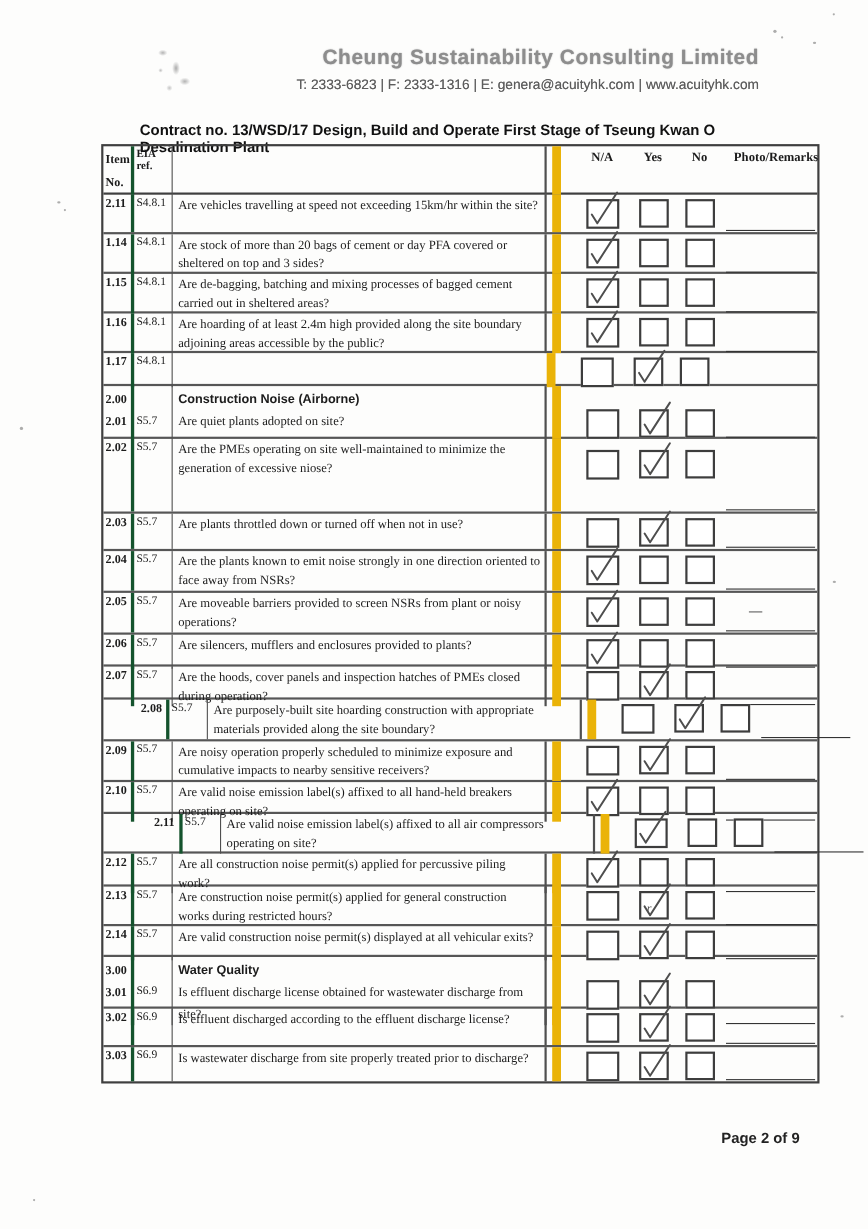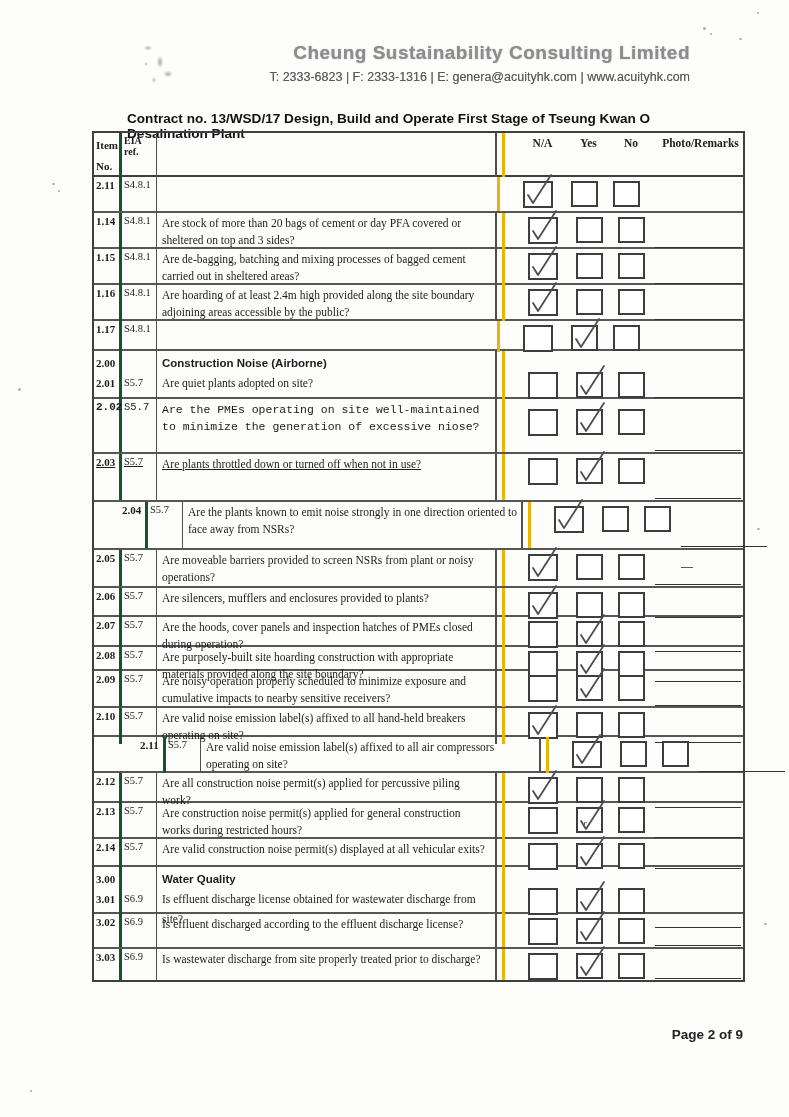--- a/index.html
+++ b/index.html
@@ -43,21 +43,21 @@
   }
   .trow{
     display:grid;grid-template-columns:28px 35px 340px 5px 239px;
     border-bottom:2px solid #565656;box-sizing:border-box;position:relative;
   }
   .trow:last-child{border-bottom:none;}
   .c-item{border-right:3px solid #14532d;padding:2px 1px 0 2px;font-size:11px;font-weight:600;box-sizing:border-box;}
   .c-eia{border-right:1px solid #4f4f4f;padding:2px 1px 0 2px;font-size:10.5px;box-sizing:border-box;}
   .c-q{border-right:2px solid #4f4f4f;padding:2px 4px 0 5px;font-size:11.5px;line-height:17px;box-sizing:border-box;}
   .c-gap{}
-  .c-check{border-left:3px solid #eab308;position:relative;display:flex;align-items:flex-start;padding-left:23px;box-sizing:border-box;}
+  .c-check{border-left:8px solid #eab308;position:relative;display:flex;align-items:flex-start;padding-left:23px;box-sizing:border-box;}
   .sec-line{font-family:"Liberation Sans",sans-serif;font-weight:bold;font-size:11.5px;line-height:20px;}
   .q-line{line-height:17px;}
   .item-line{line-height:20px;}
   .eia-pad{line-height:20px;}
 
   
   .hrow{height:44px;border-bottom:2px solid #3f3f3f;}
   .hrow .c-item,.hrow .c-eia,.hrow .c-q{font-weight:bold;}
   .hrow .c-item div{line-height:21px;font-size:11px;}
   .hrow .c-eia{font-size:10px;}
@@ -72,21 +72,21 @@
   .cb.b1{width:30px;height:27px;margin-right:18px;}
   .cb.b2{margin-right:15px;}
   .cb .tick{position:absolute;left:-3px;top:-15px;overflow:visible;}
   .cb .tick path{stroke:#4e4e4e;stroke-width:1.8;fill:none;stroke-linecap:round;stroke-linejoin:round;}
   .boxnote{position:absolute;left:5px;top:8px;font-size:11px;color:#555;font-family:"Liberation Serif",serif;font-style:italic;}
   .rline{align-self:flex-end;margin-left:10px;width:86px;height:0;border-bottom:1.5px solid #333;margin-bottom:1px;}
   .dashmark{position:absolute;right:48px;top:9px;font-size:12px;color:#444;font-weight:bold;}
 
   
   .page-footer{
-    position:absolute;top:1027px;right:46px;
+    position:absolute;top:1027px;right:62px;
     font-family:"Liberation Sans",sans-serif;font-size:13.5px;font-weight:bold;color:#222;
   }
 
   
   .speck{position:absolute;background:#8a8a8a;border-radius:50%;opacity:.7;}
 </style>
 </head>
 <body>
 
 <div class="page">
@@ -113,20 +113,21 @@
         <span class="hlabel hl-na">N/A</span>
         <span class="hlabel hl-yes">Yes</span>
         <span class="hlabel hl-no">No</span>
         <span class="hlabel hl-rem">Photo/Remarks</span>
       </div>
     </div>
     <div id="rows">
         <div class="trow" style="height: 36px;">
           <div class="c-item">2.11</div>
           <div class="c-eia">S4.8.1</div>
+          <div class="c-q"><span class="q-line">Are vehicles travelling at speed not exceeding 15km/hr within the site?</span></div>
           <div class="c-gap"></div>
           <div class="c-check" style="padding-top:4px">
             <span class="cb b1">
               <svg class="tick" width="36" height="42" viewBox="0 0 36 42">
                 <path d="M6 27 L11 35 L29 7"></path>
               </svg>
             </span>
             <span class="cb b2"></span>
             <span class="cb"></span>
             <span class="rline"></span>
@@ -213,53 +214,53 @@
             <span class="cb b1"></span>
             <span class="cb b2">
               <svg class="tick" width="36" height="42" viewBox="0 0 36 42">
                 <path d="M6 27 L11 35 L29 7"></path>
               </svg>
             </span>
             <span class="cb"></span>
             <span class="rline"></span>
           </div>
         </div>
-        <div class="trow" style="height: 55px; font-family: Liberation Mono, monospace;">
+        <div class="trow" style="height: 68px;">
           <div class="c-item">2.02</div>
           <div class="c-eia">S5.7</div>
           <div class="c-q"><span class="q-line">Are the PMEs operating on site well-maintained to minimize the generation of excessive niose?</span></div>
           <div class="c-gap"></div>
           <div class="c-check" style="padding-top:10px">
             <span class="cb b1"></span>
             <span class="cb b2">
               <svg class="tick" width="36" height="42" viewBox="0 0 36 42">
                 <path d="M6 27 L11 35 L29 7"></path>
               </svg>
             </span>
             <span class="cb"></span>
             <span class="rline"></span>
           </div>
         </div>
-        <div class="trow" style="height: 48px; text-decoration: underline;">
+        <div class="trow" style="height: 34px;">
           <div class="c-item">2.03</div>
           <div class="c-eia">S5.7</div>
           <div class="c-q"><span class="q-line">Are plants throttled down or turned off when not in use?</span></div>
           <div class="c-gap"></div>
           <div class="c-check" style="padding-top:4px">
             <span class="cb b1"></span>
             <span class="cb b2">
               <svg class="tick" width="36" height="42" viewBox="0 0 36 42">
                 <path d="M6 27 L11 35 L29 7"></path>
               </svg>
             </span>
             <span class="cb"></span>
             <span class="rline"></span>
           </div>
         </div>
-        <div class="trow" style="height: 48px; padding-left: 26px;">
+        <div class="trow" style="height: 38px;">
           <div class="c-item">2.04</div>
           <div class="c-eia">S5.7</div>
           <div class="c-q"><span class="q-line">Are the plants known to emit noise strongly in one direction oriented to face away from NSRs?</span></div>
           <div class="c-gap"></div>
           <div class="c-check" style="padding-top:4px">
             <span class="cb b1">
               <svg class="tick" width="36" height="42" viewBox="0 0 36 42">
                 <path d="M6 27 L11 35 L29 7"></path>
               </svg>
             </span>
@@ -310,21 +311,21 @@
             <span class="cb b1"></span>
             <span class="cb b2">
               <svg class="tick" width="36" height="42" viewBox="0 0 36 42">
                 <path d="M6 27 L11 35 L29 7"></path>
               </svg>
             </span>
             <span class="cb"></span>
             <span class="rline"></span>
           </div>
         </div>
-        <div class="trow" style="height: 24px;">
+        <div class="trow" style="height: 38px; padding-left: 32px;">
           <div class="c-item">2.08</div>
           <div class="c-eia">S5.7</div>
           <div class="c-q"><span class="q-line">Are purposely-built site hoarding construction with appropriate materials provided along the site boundary?</span></div>
           <div class="c-gap"></div>
           <div class="c-check" style="padding-top:4px">
             <span class="cb b1"></span>
             <span class="cb b2">
               <svg class="tick" width="36" height="42" viewBox="0 0 36 42">
                 <path d="M6 27 L11 35 L29 7"></path>
               </svg>

